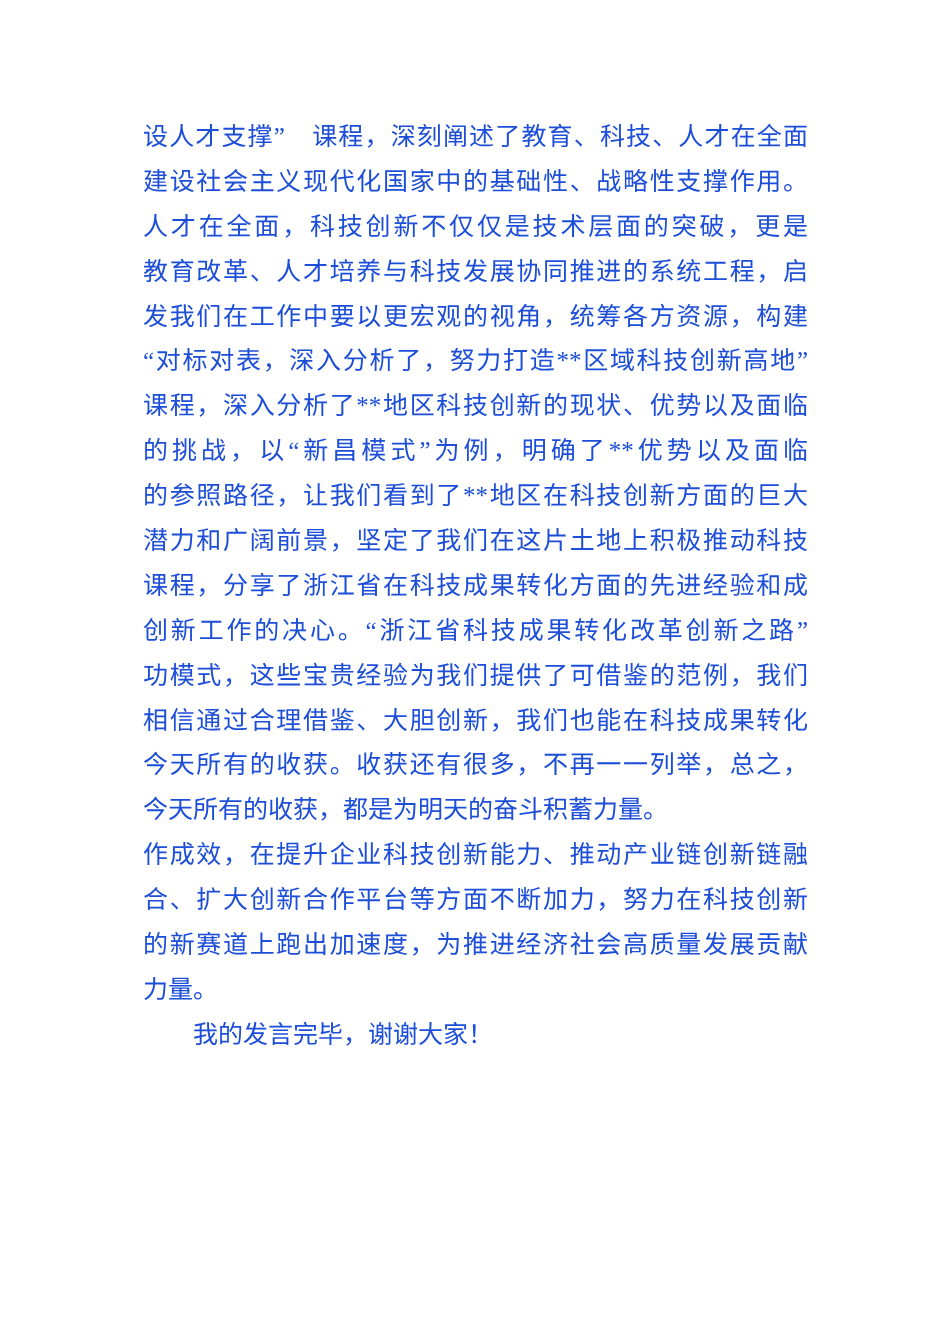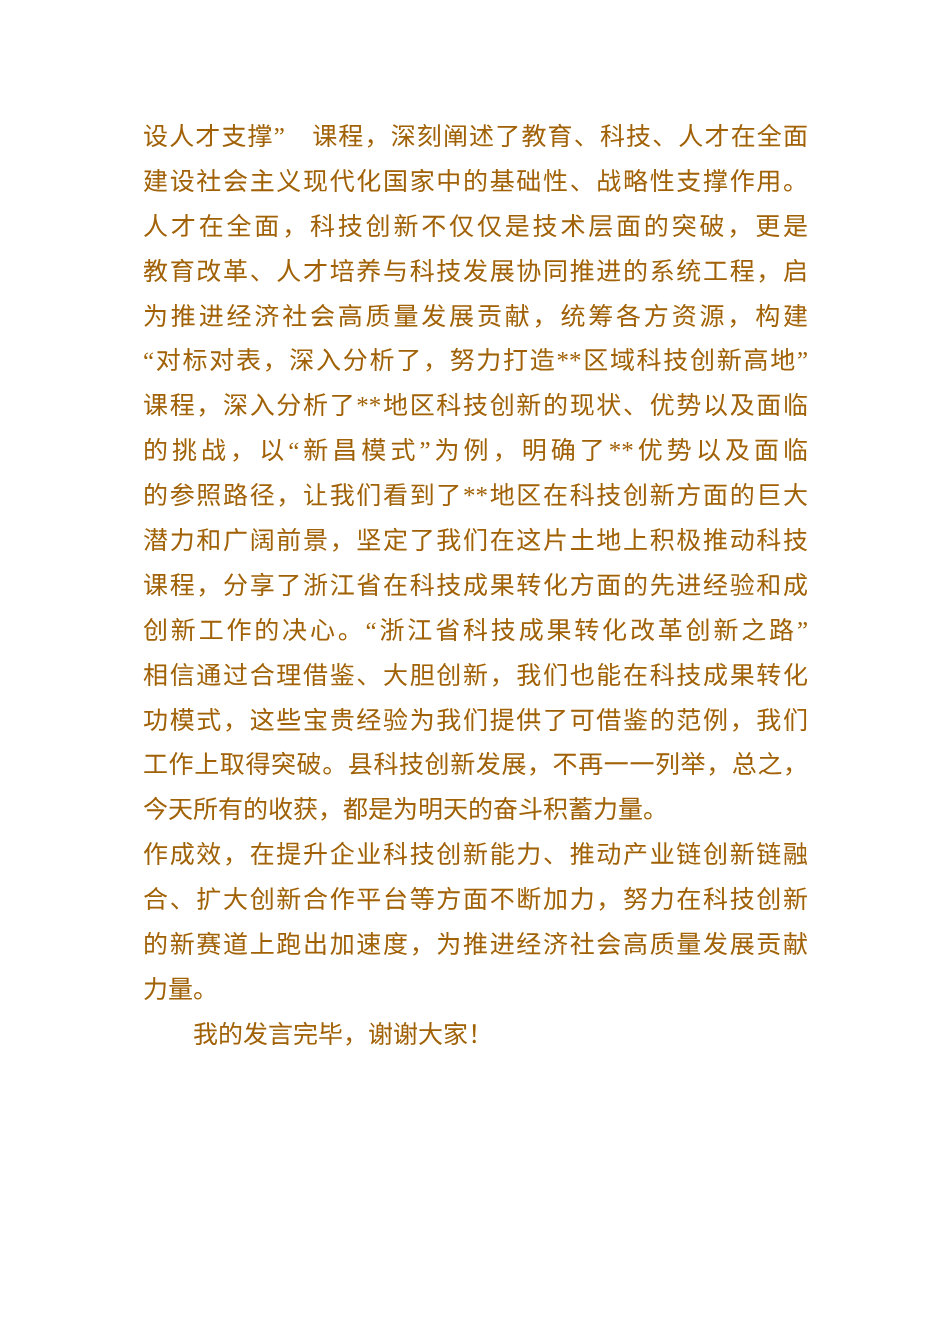--- a/index.html
+++ b/index.html
@@ -14,21 +14,21 @@
     background: #ffffff;
     overflow: hidden;
     font-family: "Liberation Serif", serif;
   }
   .doc-text {
     position: absolute;
     left: 143px;
     top: 115px;
     width: 665px;
     font-size: 25px;
-    color: #a16207;
+    color: #1d4ed8;
     font-weight: 400;
   }
   .line {
     height: 44.9px;
     line-height: 44.9px;
     white-space: normal;
     overflow: visible;
   }
   
   .line.j {
@@ -44,31 +44,31 @@
 </style>
 </head>
 <body>
 
 <div class="page">
   <div class="doc-text">
     <div class="line j">设人才支撑”　课程，深刻阐述了教育、科技、人才在全面</div>
     <div class="line j">建设社会主义现代化国家中的基础性、战略性支撑作用。</div>
     <div class="line j">人才在全面，科技创新不仅仅是技术层面的突破，更是</div>
     <div class="line j">教育改革、人才培养与科技发展协同推进的系统工程，启</div>
-    <div class="line j">为推进经济社会高质量发展贡献，统筹各方资源，构建</div>
+    <div class="line j">发我们在工作中要以更宏观的视角，统筹各方资源，构建</div>
     <div class="line j">“对标对表，深入分析了，努力打造**区域科技创新高地”</div>
     <div class="line j">课程，深入分析了**地区科技创新的现状、优势以及面临</div>
     <div class="line j">的挑战，以“新昌模式”为例，明确了**优势以及面临</div>
     <div class="line j">的参照路径，让我们看到了**地区在科技创新方面的巨大</div>
     <div class="line j">潜力和广阔前景，坚定了我们在这片土地上积极推动科技</div>
     <div class="line j">课程，分享了浙江省在科技成果转化方面的先进经验和成</div>
     <div class="line j">创新工作的决心。“浙江省科技成果转化改革创新之路”</div>
+    <div class="line j">功模式，这些宝贵经验为我们提供了可借鉴的范例，我们</div>
     <div class="line j">相信通过合理借鉴、大胆创新，我们也能在科技成果转化</div>
-    <div class="line j">功模式，这些宝贵经验为我们提供了可借鉴的范例，我们</div>
-    <div class="line j">工作上取得突破。县科技创新发展，不再一一列举，总之，</div>
+    <div class="line j">今天所有的收获。收获还有很多，不再一一列举，总之，</div>
     <div class="line">今天所有的收获，都是为明天的奋斗积蓄力量。</div>
     <div class="line j">作成效，在提升企业科技创新能力、推动产业链创新链融</div>
     <div class="line j">合、扩大创新合作平台等方面不断加力，努力在科技创新</div>
     <div class="line j">的新赛道上跑出加速度，为推进经济社会高质量发展贡献</div>
     <div class="line">力量。</div>
     <div class="line indent">我的发言完毕，谢谢大家！</div>
   </div>
 </div>
 
 </body></html>

